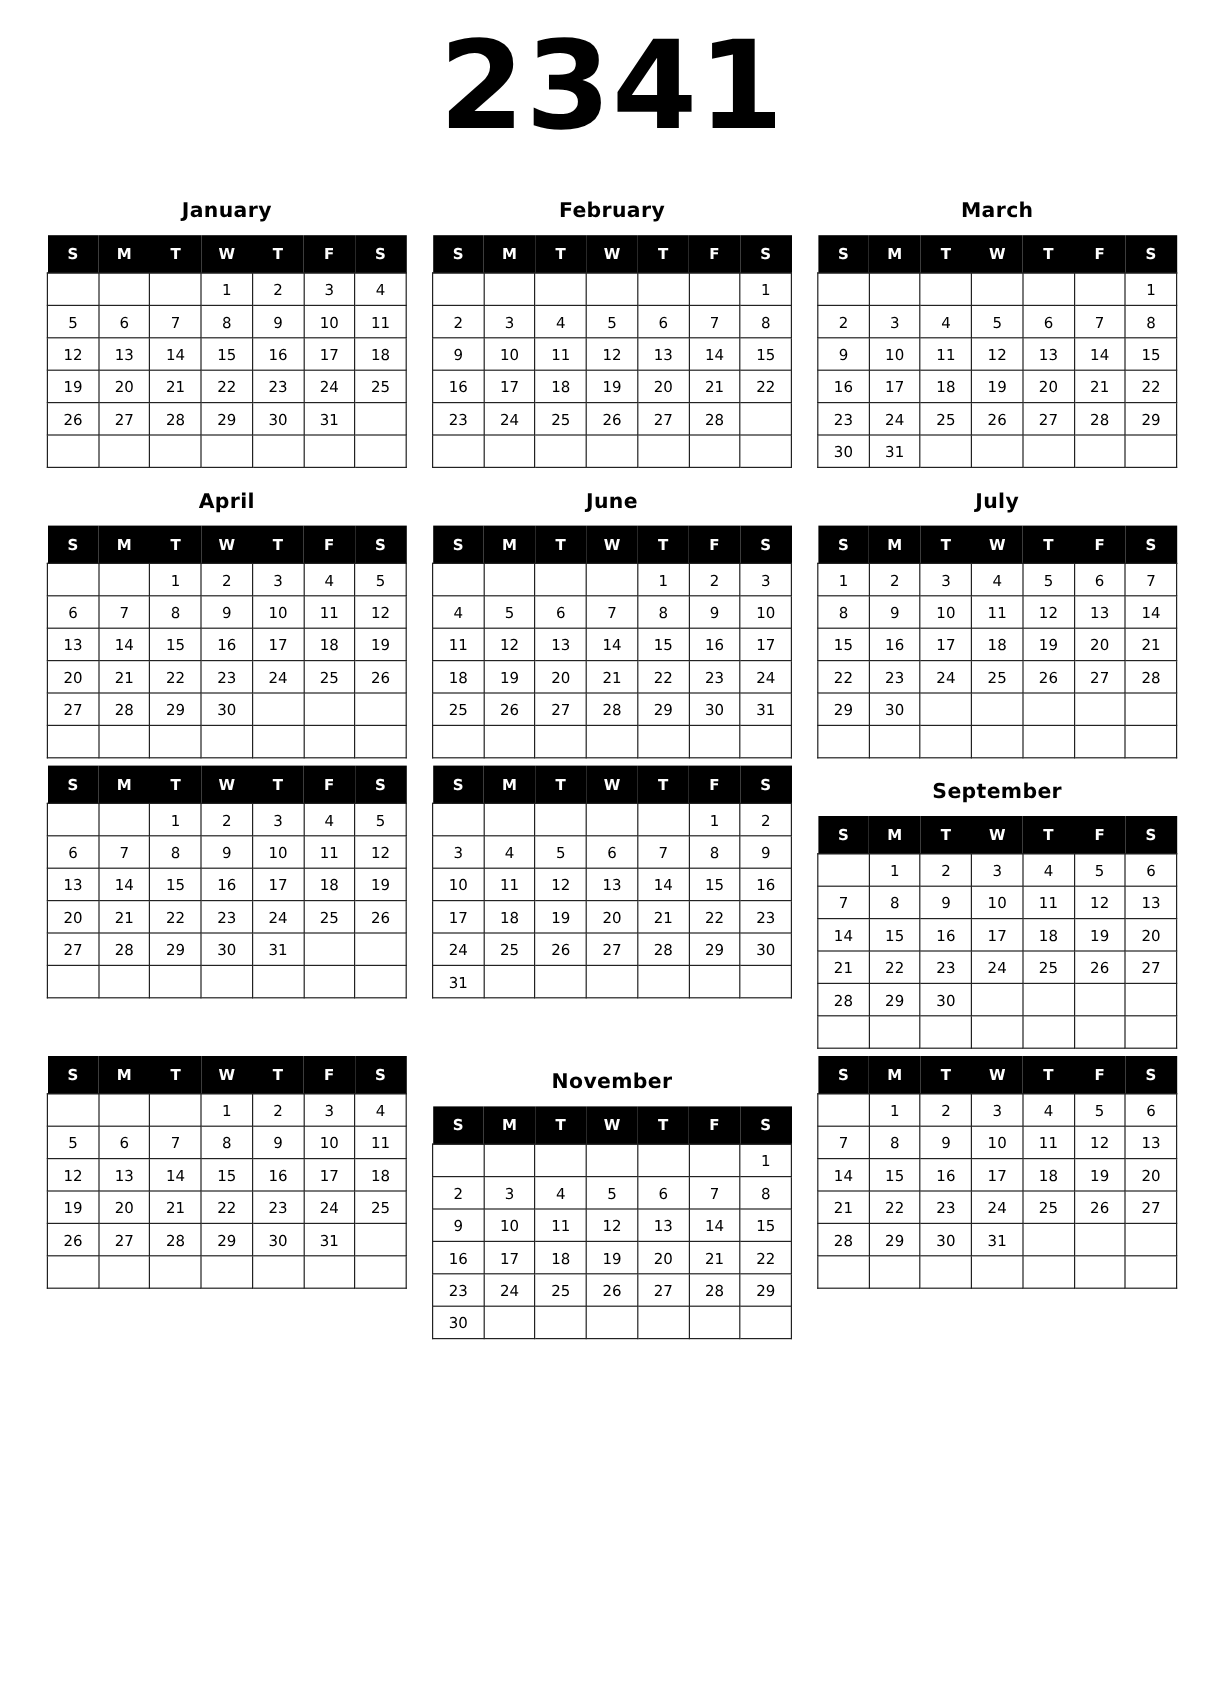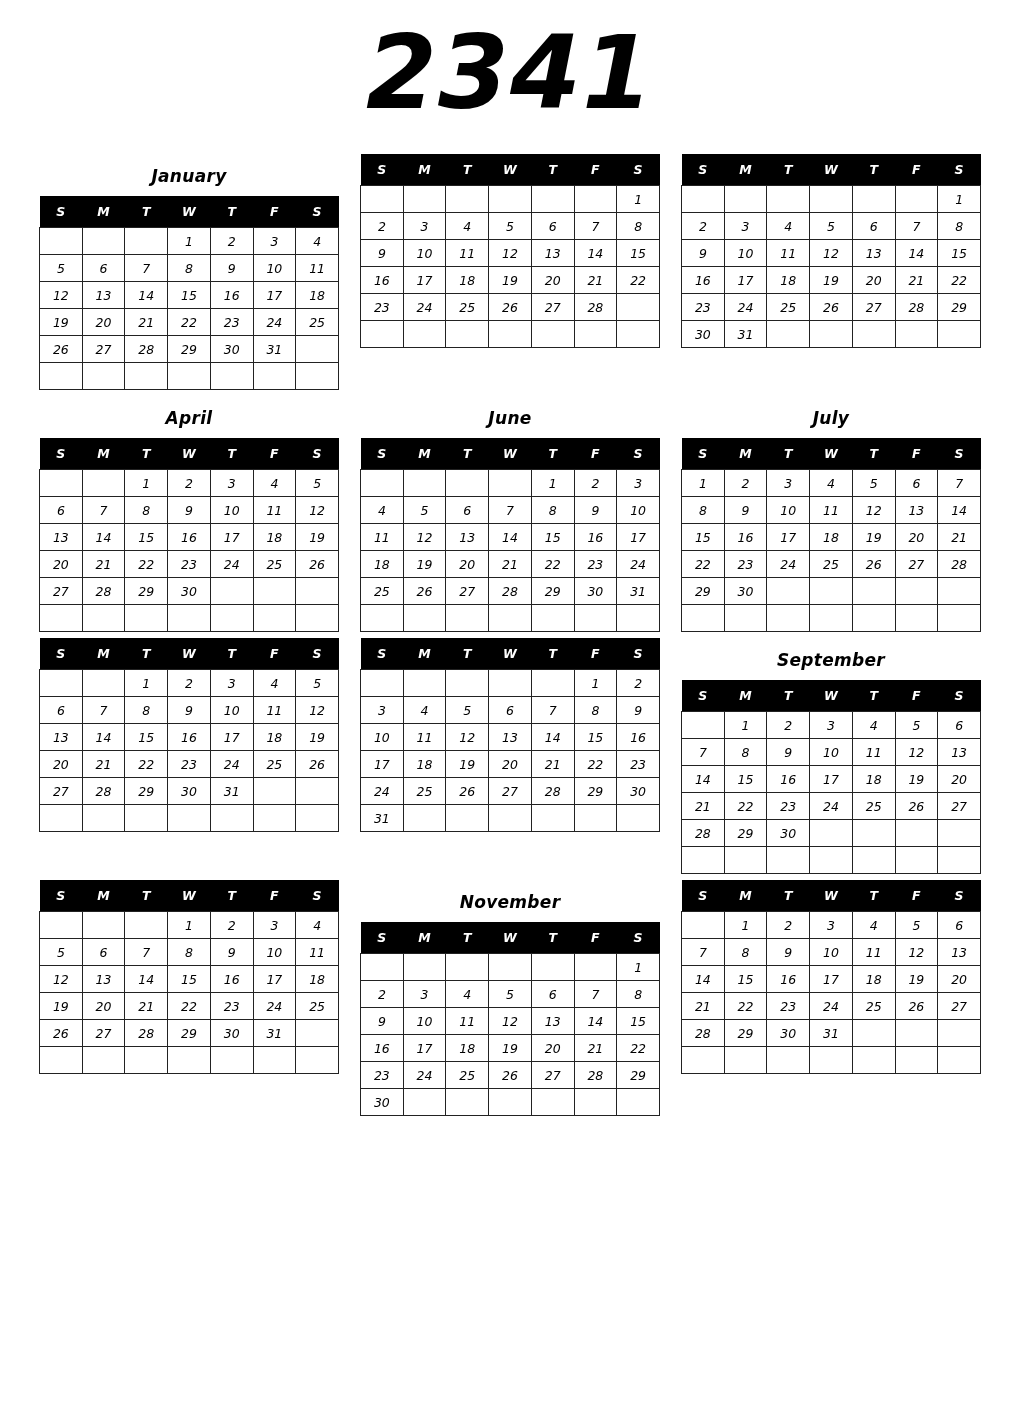--- a/index.html
+++ b/index.html
@@ -12,21 +12,20 @@
     height: 1412px;
     font-family: "DejaVu Sans", sans-serif;
     color: #000000;
     overflow: hidden;
   }
   .page {
     position: relative;
     width: 1020px;
     height: 1412px;
     box-sizing: border-box;
-    font-style: italic;
   }
   .year-title {
     text-align: center;
     font-size: 102px;
     font-weight: bold;
     letter-spacing: 1px;
     line-height: 1;
     padding-top: 22px;
     margin: 0 0 30px 0;
     font-family: "DejaVu Sans", sans-serif;
@@ -151,91 +150,93 @@
               <td class="empty"></td>
               <td class="empty"></td>
               <td class="empty"></td>
               <td class="empty"></td>
               <td class="empty"></td>
             </tr>
           </tbody>
         </table>
       </div>
       <div class="month">
-        <table class="cal">
-          <thead>
-            <tr>
-              <th>S</th>
-              <th>M</th>
-              <th>T</th>
-              <th>W</th>
-              <th>T</th>
-              <th>F</th>
-              <th>S</th>
-            </tr>
-          </thead>
-          <tbody>
-            <tr>
-              <td class="empty"></td>
-              <td class="empty"></td>
-              <td class="empty"></td>
-              <td class="empty"></td>
-              <td class="empty"></td>
-              <td class="empty"></td>
-              <td>1</td>
-            </tr>
-            <tr>
-              <td>2</td>
-              <td>3</td>
-              <td>4</td>
-              <td>5</td>
-              <td>6</td>
-              <td>7</td>
-              <td>8</td>
-            </tr>
-            <tr>
-              <td>9</td>
-              <td>10</td>
-              <td>11</td>
-              <td>12</td>
-              <td>13</td>
-              <td>14</td>
-              <td>15</td>
-            </tr>
-            <tr>
-              <td>16</td>
-              <td>17</td>
-              <td>18</td>
-              <td>19</td>
-              <td>20</td>
-              <td>21</td>
-              <td>22</td>
-            </tr>
-            <tr>
-              <td>23</td>
-              <td>24</td>
-              <td>25</td>
-              <td>26</td>
-              <td>27</td>
-              <td>28</td>
-              <td class="empty"></td>
-            </tr>
-            <tr>
-              <td class="empty"></td>
-              <td class="empty"></td>
-              <td class="empty"></td>
-              <td class="empty"></td>
-              <td class="empty"></td>
-              <td class="empty"></td>
-              <td class="empty"></td>
-            </tr>
-          </tbody>
-        </table>
-      </div>
-      <div class="month">
+        <div class="month-name">February</div>
+        <table class="cal">
+          <thead>
+            <tr>
+              <th>S</th>
+              <th>M</th>
+              <th>T</th>
+              <th>W</th>
+              <th>T</th>
+              <th>F</th>
+              <th>S</th>
+            </tr>
+          </thead>
+          <tbody>
+            <tr>
+              <td class="empty"></td>
+              <td class="empty"></td>
+              <td class="empty"></td>
+              <td class="empty"></td>
+              <td class="empty"></td>
+              <td class="empty"></td>
+              <td>1</td>
+            </tr>
+            <tr>
+              <td>2</td>
+              <td>3</td>
+              <td>4</td>
+              <td>5</td>
+              <td>6</td>
+              <td>7</td>
+              <td>8</td>
+            </tr>
+            <tr>
+              <td>9</td>
+              <td>10</td>
+              <td>11</td>
+              <td>12</td>
+              <td>13</td>
+              <td>14</td>
+              <td>15</td>
+            </tr>
+            <tr>
+              <td>16</td>
+              <td>17</td>
+              <td>18</td>
+              <td>19</td>
+              <td>20</td>
+              <td>21</td>
+              <td>22</td>
+            </tr>
+            <tr>
+              <td>23</td>
+              <td>24</td>
+              <td>25</td>
+              <td>26</td>
+              <td>27</td>
+              <td>28</td>
+              <td class="empty"></td>
+            </tr>
+            <tr>
+              <td class="empty"></td>
+              <td class="empty"></td>
+              <td class="empty"></td>
+              <td class="empty"></td>
+              <td class="empty"></td>
+              <td class="empty"></td>
+              <td class="empty"></td>
+            </tr>
+          </tbody>
+        </table>
+      </div>
+      <div class="month">
+        <div class="month-name">March</div>
         <table class="cal">
           <thead>
             <tr>
               <th>S</th>
               <th>M</th>
               <th>T</th>
               <th>W</th>
               <th>T</th>
               <th>F</th>
               <th>S</th>

